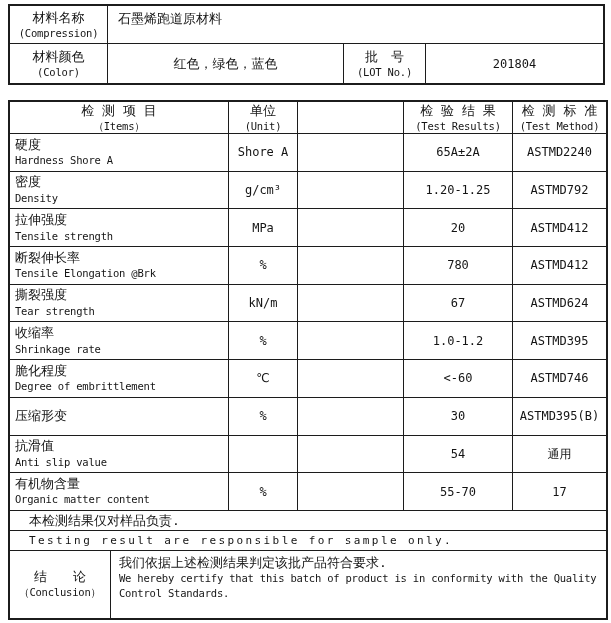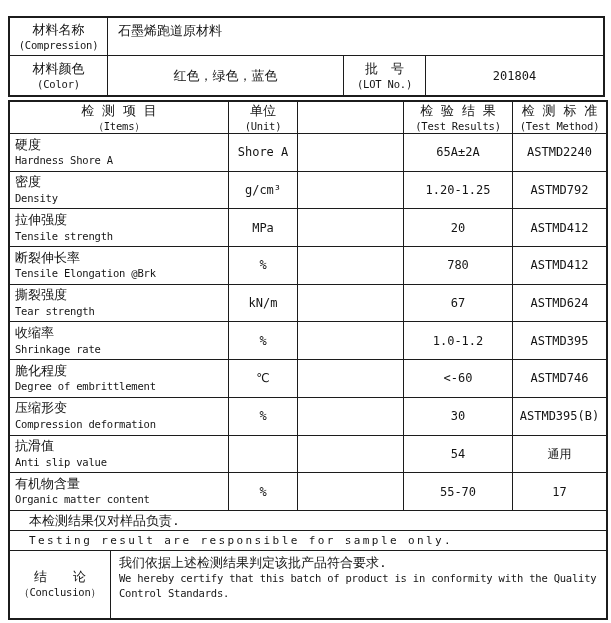--- a/index.html
+++ b/index.html
@@ -2,21 +2,21 @@
 <html><head>
 <meta charset="utf-8">
 <style>
   html,body { margin:0; padding:0; }
   body {
     width:611px; height:623px; position:relative; overflow:hidden;
     background:#ffffff; color:#141414;
     font-family:"DejaVu Sans Mono","DejaVu Sans",monospace;
   }
   .block { position:absolute; background:#fff; border:2px solid #1c1c1c; }
-  #info-block { left:8px; top:16px; width:593px; height:77px; }
+  #info-block { left:8px; top:4px; width:593px; height:77px; }
   #main-block { left:8px; top:100px; width:596px; height:516px; }
 
   .row { display:flex; box-sizing:border-box; border-bottom:1px solid #1c1c1c; }
   .row.last { border-bottom:none; }
 
   .cell {
     box-sizing:border-box; border-right:1px solid #1c1c1c;
     display:flex; flex-direction:column; align-items:center; justify-content:center;
     overflow:hidden;
   }
@@ -224,21 +224,20 @@
         <span class="val">&lt;-60</span>
       </div>
       <div class="cell c5 end">
         <span class="val">ASTMD746</span>
       </div>
     </div>
 
     <div class="row d-row">
       <div class="cell c1 left item-cell">
         <span class="zh">压缩形变</span>
-        <span class="en">Compression deformation</span>
       </div>
       <div class="cell c2">
         <span class="val">%</span>
       </div>
       <div class="cell c3"></div>
       <div class="cell c4">
         <span class="val">30</span>
       </div>
       <div class="cell c5 end">
         <span class="val">ASTMD395(B)</span>

